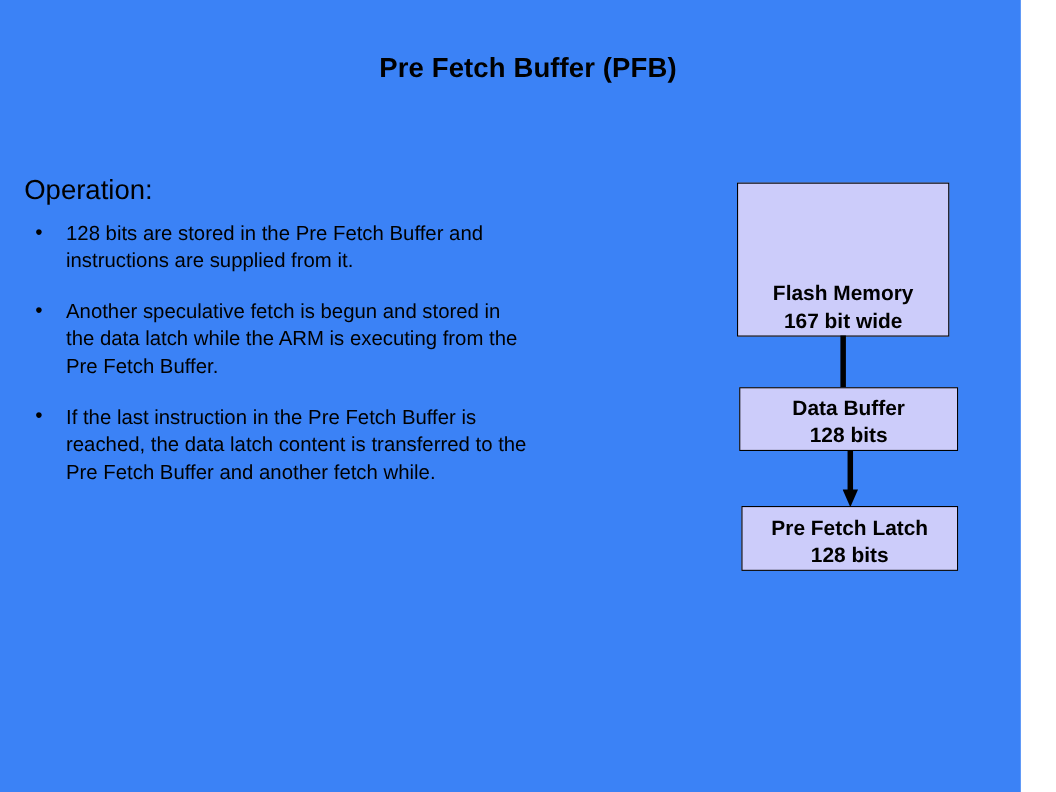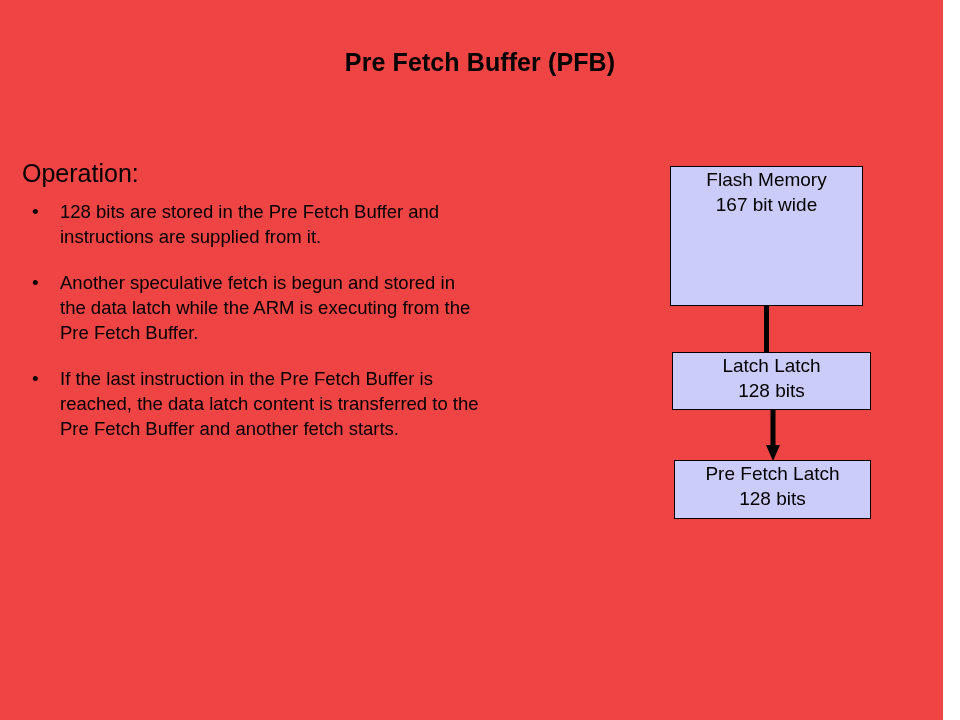--- a/index.html
+++ b/index.html
@@ -14,22 +14,21 @@
     overflow: hidden;
     font-family: "Liberation Sans", sans-serif;
     color: #000000;
   }
 
   #slide {
     position: absolute;
     inset: 0;
     width: 928px;
     height: 720px;
-    background: #ef4444;
-    padding-left: 15px;
+    background: #3b82f6;
   }
 
   
   #slide-title {
     position: absolute;
     left: 0;
     top: 48px;
     width: 960px;
     text-align: center;
     font-size: 25px;
@@ -88,22 +87,23 @@
   }
 
   .dgm-box {
     position: absolute;
     box-sizing: border-box;
     background: #ccccfa;
     border: 1.6px solid #000000;
     display: flex;
     flex-direction: column;
     align-items: center;
-    justify-content: flex-start;
+    justify-content: flex-end;
     text-align: center;
+    font-weight: bold;
   }
   .dgm-box .line {
     font-size: 19px;
     line-height: 25px;
     color: #000000;
     white-space: nowrap;
   }
 
   #box-flash-memory {
     left: 10px;
@@ -166,36 +166,36 @@
       <span class="bullet-marker">•</span>
       <span class="bullet-text">Another speculative fetch is begun and stored in
 the data latch while the ARM is executing from the
 Pre Fetch Buffer.</span>
     </div>
 
     <div class="bullet-row">
       <span class="bullet-marker">•</span>
       <span class="bullet-text">If the last instruction in the Pre Fetch Buffer is
 reached, the data latch content is transferred to the
-Pre Fetch Buffer and another fetch starts.</span>
+Pre Fetch Buffer and another fetch while.</span>
     </div>
 
   </div>
 
   <div id="diagram">
 
     <div id="box-flash-memory" class="dgm-box">
       <div class="line">Flash Memory</div>
       <div class="line">167 bit wide</div>
     </div>
 
     <div id="connector-flash-to-latch" class="connector"></div>
 
     <div id="box-data-latch" class="dgm-box">
-      <div class="line">Latch Latch</div>
+      <div class="line">Data Buffer</div>
       <div class="line">128 bits</div>
     </div>
 
     <div id="connector-latch-to-pfb" class="connector">
       <svg width="14" height="52" viewBox="0 0 14 52">
         <line x1="7" y1="0" x2="7" y2="39" stroke="#000000" stroke-width="5"></line>
         <polygon points="7,52 0,36 14,36" fill="#000000"></polygon>
       </svg>
     </div>
 

